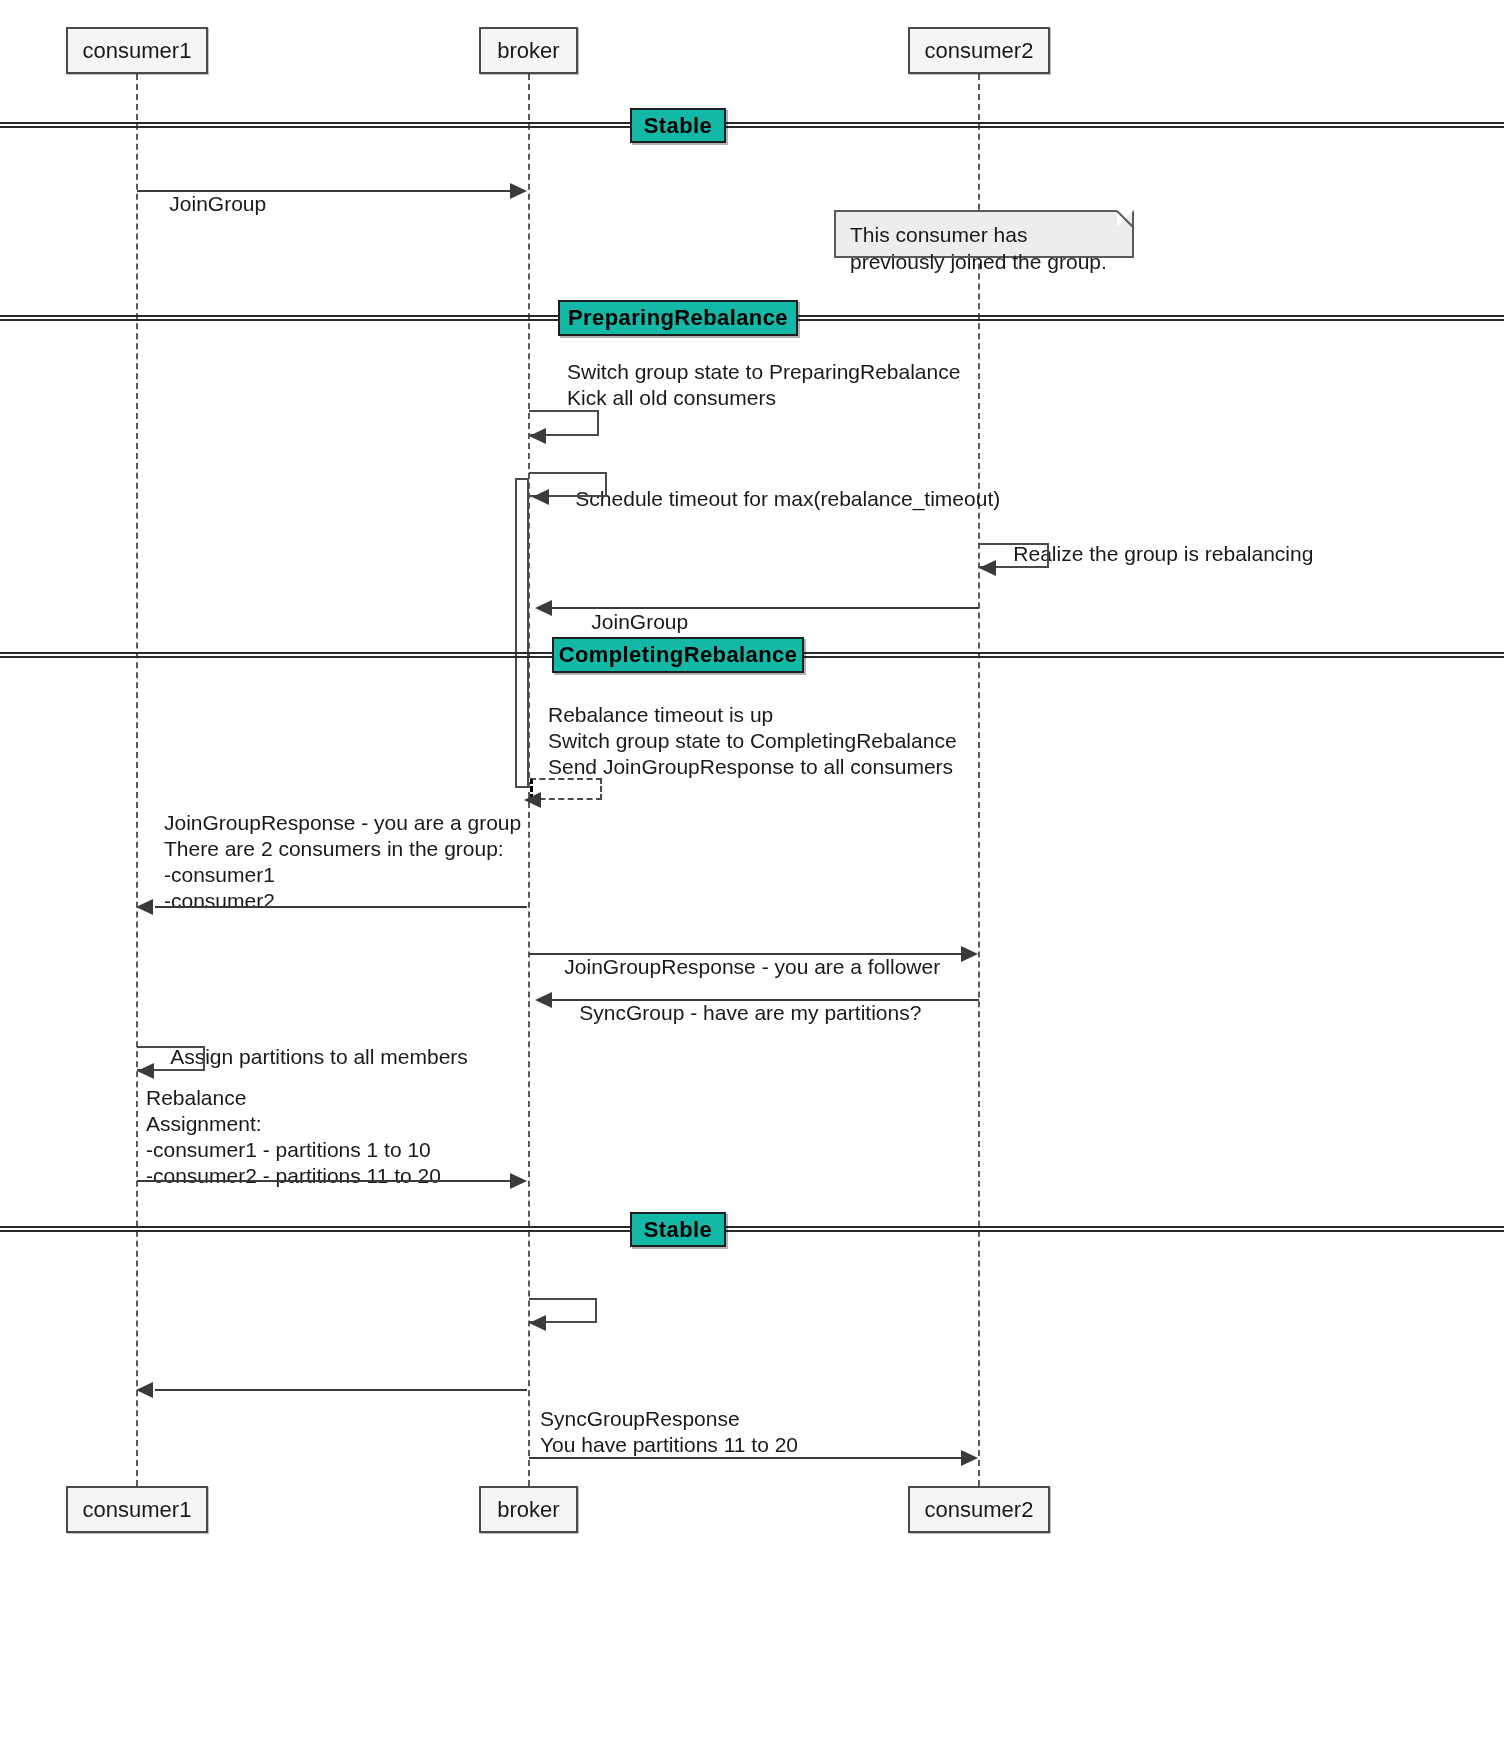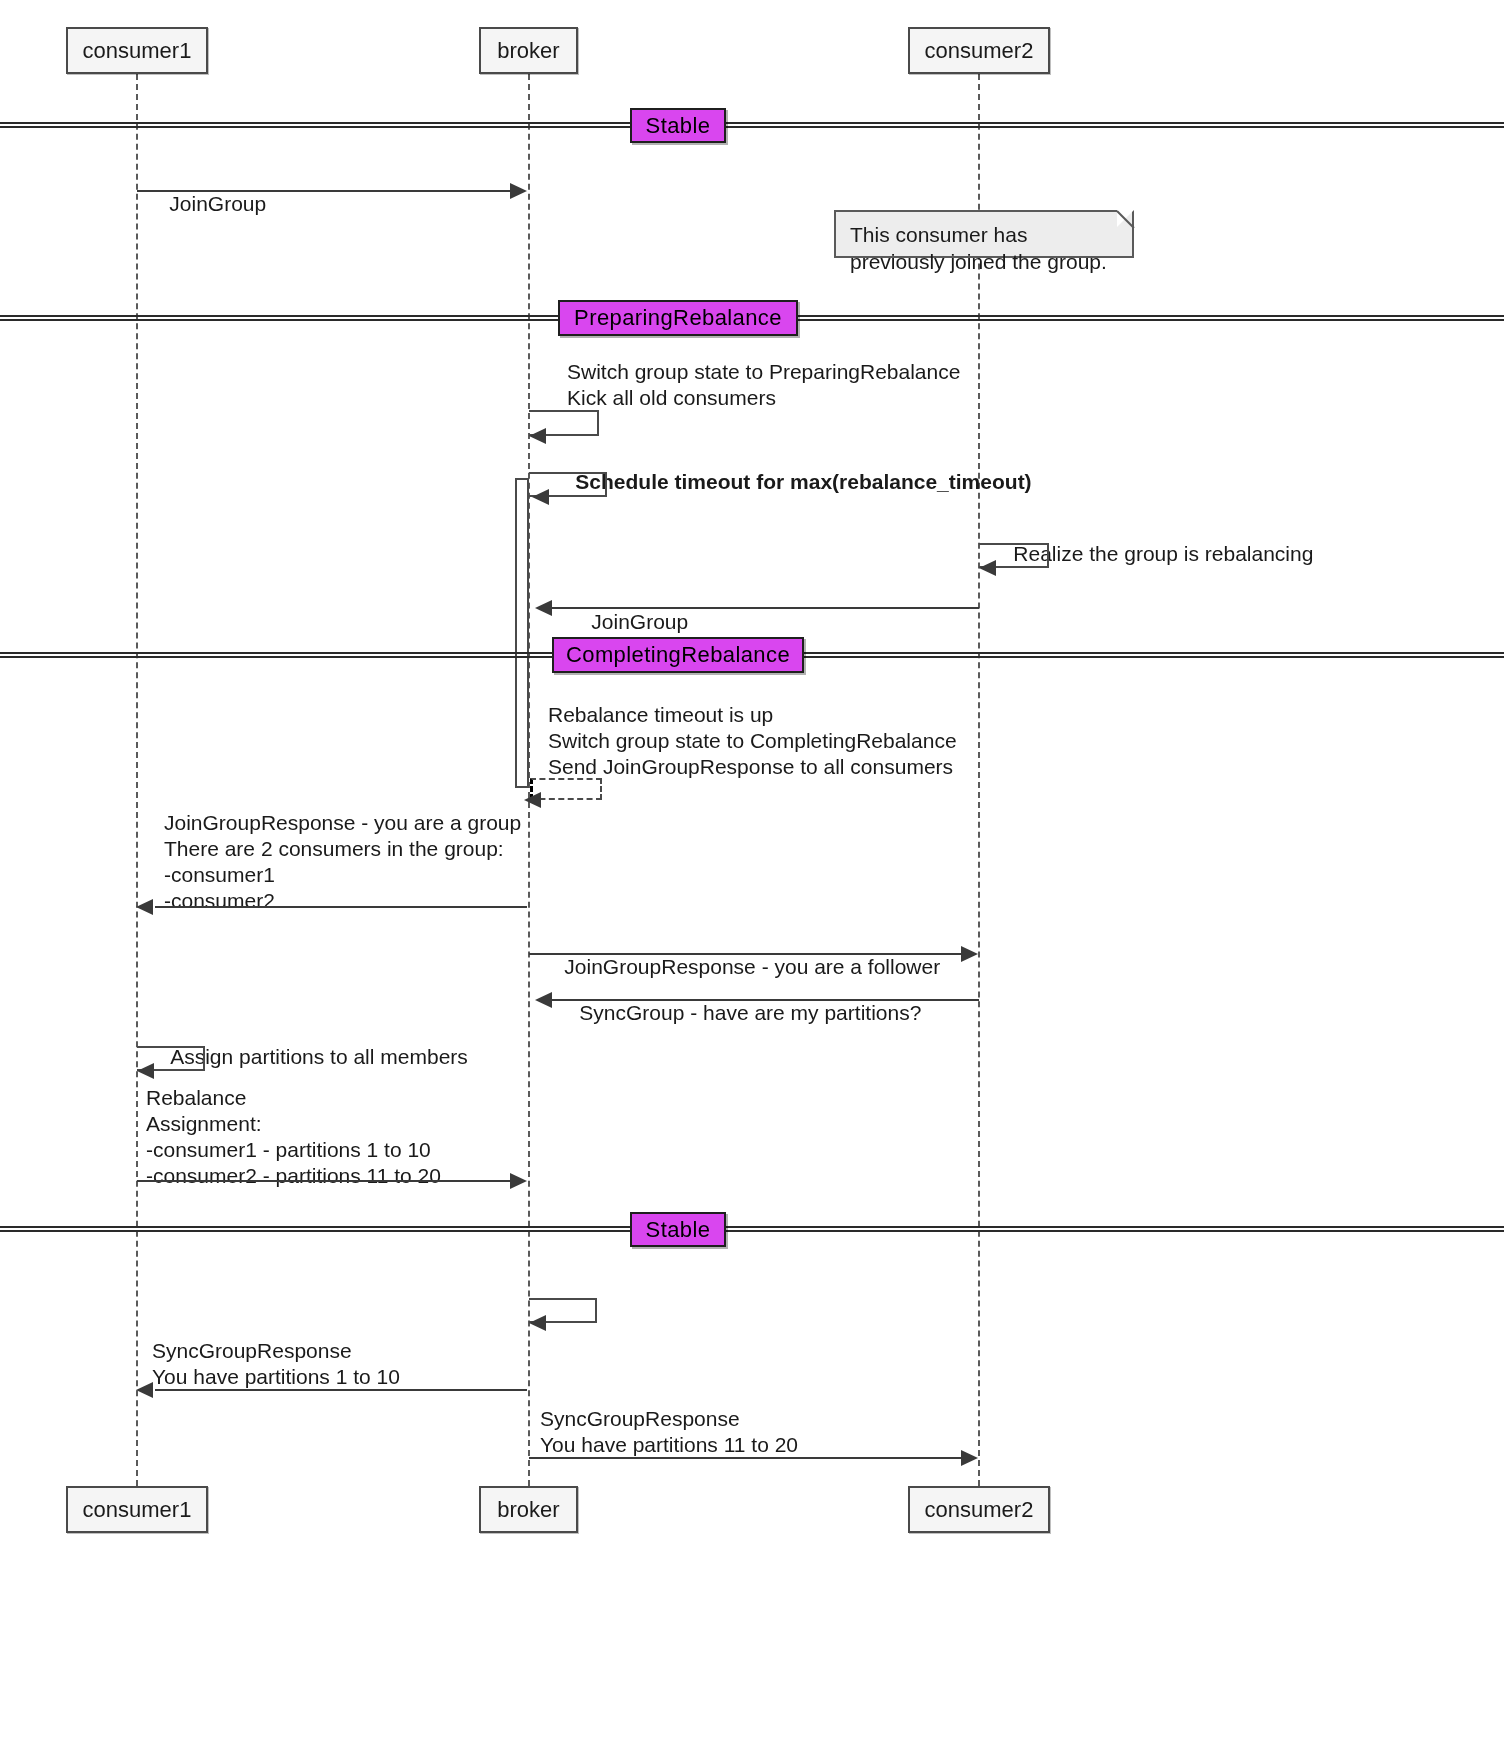--- a/index.html
+++ b/index.html
@@ -49,25 +49,25 @@
   .divider-line {
     position: absolute;
     left: 0;
     width: 1504px;
     height: 6px;
     border-top: 2px solid #2a2a2a;
     border-bottom: 2px solid #2a2a2a;
   }
   .divider-label {
     position: absolute;
-    background: #d946ef;
+    background: #14b8a6;
     border: 2px solid #1f1f1f;
     color: #000000;
     font-size: 22px;
-    font-weight: normal;
+    font-weight: bold;
     letter-spacing: 0.4px;
     display: flex;
     align-items: center;
     justify-content: center;
     white-space: nowrap;
     box-shadow: 2px 2px 0 rgba(0,0,0,0.3);
   }
 
   
   .msg-line {
@@ -172,21 +172,21 @@
   <div class="divider-line" style="top:315px;"></div>
   <div class="divider-label" style="left:558px; top:300px; width:240px; height:36px;">
     <span>PreparingRebalance</span>
   </div>
 
   <div class="msg-label" style="left:567px; top:359px;"><span>Switch group state to PreparingRebalance</span>
 <span>Kick all old consumers</span></div>
   <div class="selfloop" style="left:529px; top:410px; width:70px; height:26px;"></div>
   <div class="arrowhead left" style="left:529px; top:428px;"></div>
 
-  <div class="msg-label" style="left:552px; top:443px;font-weight:bold;">
+  <div class="msg-label" style="left:552px; top:460px;">
     <span>Schedule timeout for max(rebalance_timeout)</span>
   </div>
   <div class="selfloop" style="left:529px; top:472px; width:78px; height:25px;"></div>
   <div class="arrowhead left" style="left:532px; top:489px;"></div>
 
   <div class="msg-label" style="left:990px; top:515px;">
     <span>Realize the group is rebalancing</span>
   </div>
   <div class="selfloop" style="left:979px; top:543px; width:70px; height:25px;"></div>
   <div class="arrowhead left" style="left:979px; top:560px;"></div>
@@ -241,22 +241,20 @@
   <div class="arrowhead right" style="left:510px; top:1173px;"></div>
 
   <div class="divider-line" style="top:1226px;"></div>
   <div class="divider-label" style="left:630px; top:1212px; width:96px; height:35px;">
     <span>Stable</span>
   </div>
 
   <div class="selfloop" style="left:529px; top:1298px; width:68px; height:25px;"></div>
   <div class="arrowhead left" style="left:529px; top:1315px;"></div>
 
-  <div class="msg-label" style="left:152px; top:1338px;"><span>SyncGroupResponse</span>
-<span>You have partitions 1 to 10</span></div>
   <div class="msg-line" style="left:155px; top:1389px; width:372px;"></div>
   <div class="arrowhead left" style="left:136px; top:1382px;"></div>
 
   <div class="msg-label" style="left:540px; top:1406px;"><span>SyncGroupResponse</span>
 <span>You have partitions 11 to 20</span></div>
   <div class="msg-line" style="left:529px; top:1457px; width:434px;"></div>
   <div class="arrowhead right" style="left:961px; top:1450px;"></div>
 
   <div class="participant" style="left:66px; top:1486px; width:142px; height:47px;">
     <span>consumer1</span>

